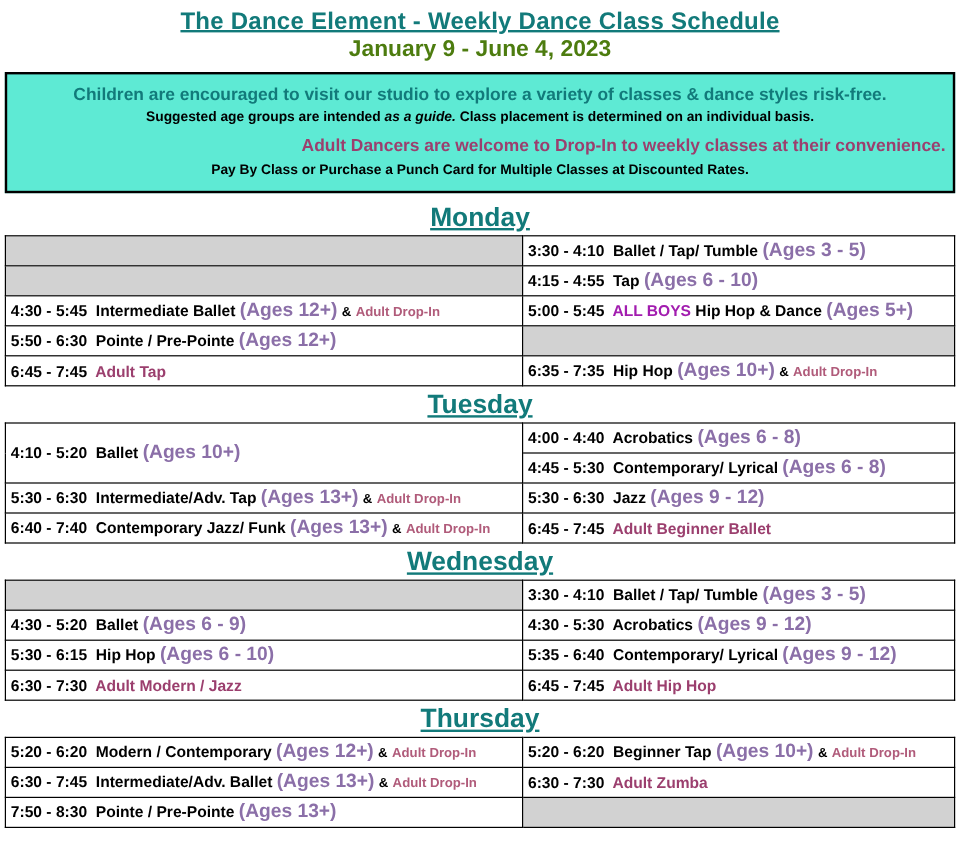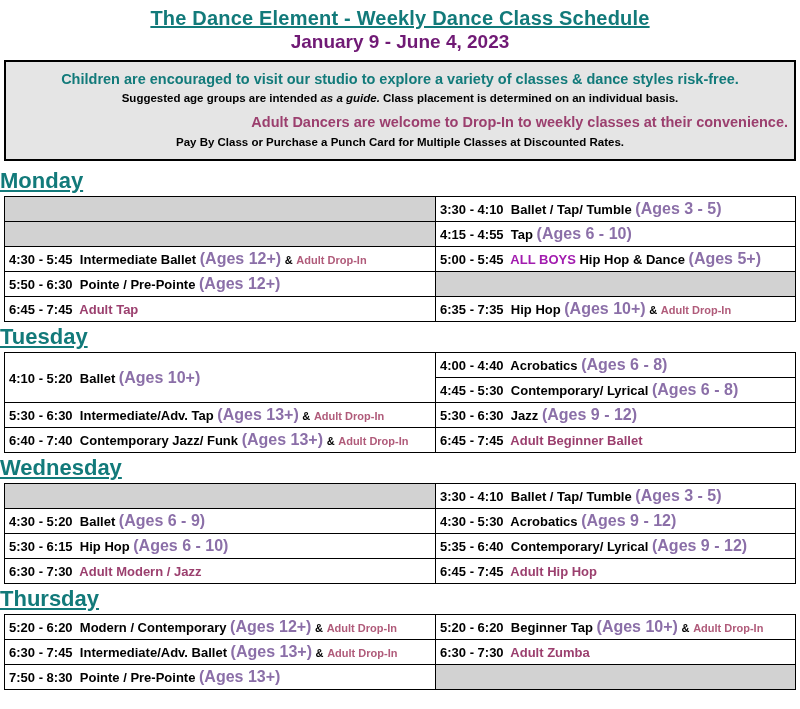--- a/index.html
+++ b/index.html
@@ -28,29 +28,29 @@
     color: #127a7a;
     text-decoration: underline;
     letter-spacing: .2px;
     padding-top: 6px;
     line-height: 24px;
   }
   .subtitle {
     text-align: center;
     font-size: 19px;
     font-weight: bold;
-    color: #701a75;
+    color: #4d7c0f;
     line-height: 24px;
     padding-bottom: 3px;
   }
   
   .notice {
     margin: 3px 4px 5px 4px;
     border: 2px solid #000000;
-    background: #e5e5e5;
+    background: #5eead4;
     padding: 7px 6px 8px 6px;
     text-align: center;
   }
   .notice .line1 {
     color: #127a7a;
     font-weight: bold;
     font-size: 14.5px;
     line-height: 20px;
   }
   .notice .line2 {
@@ -72,21 +72,21 @@
   }
   .notice .line4 {
     color: #000000;
     font-weight: bold;
     font-size: 11.5px;
     line-height: 18px;
     text-align: center;
   }
   
   .day-head {
-    text-align: left;
+    text-align: center;
     font-size: 22px;
     font-weight: bold;
     color: #127a7a;
     text-decoration: underline;
     line-height: 27px;
     padding: 1px 0 2px 0;
   }
   
   table.sched {
     border-collapse: collapse;

